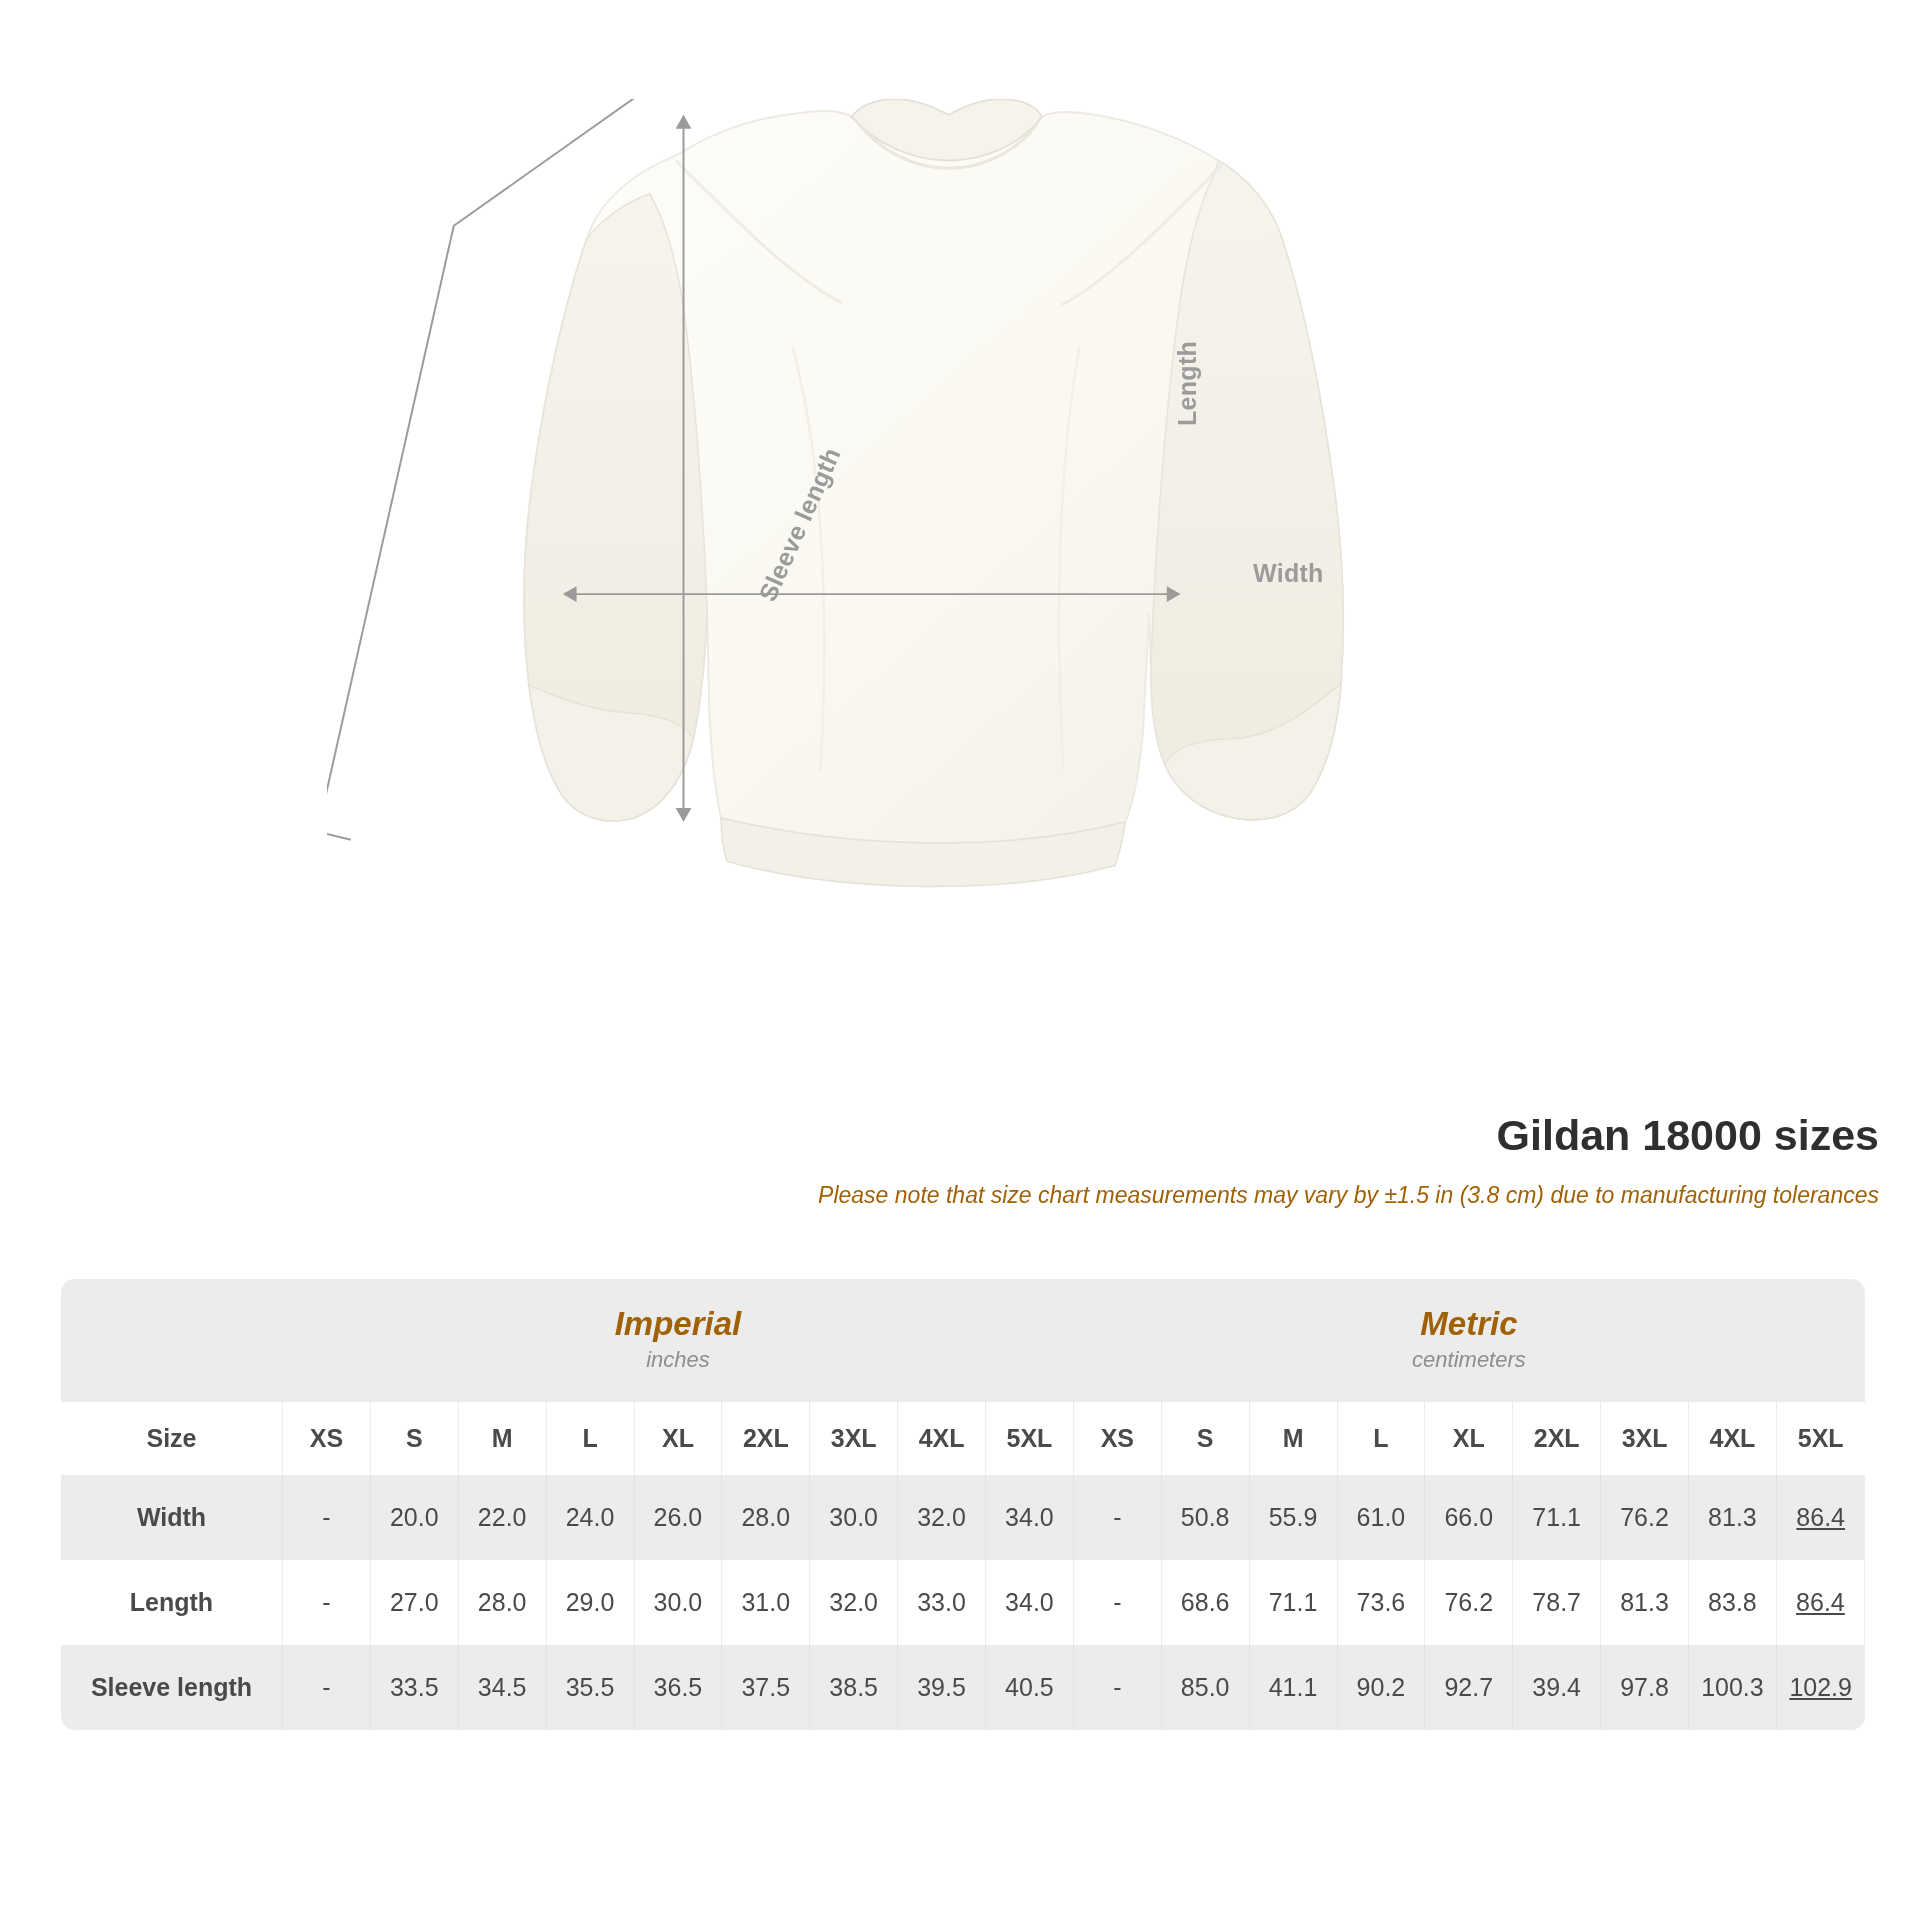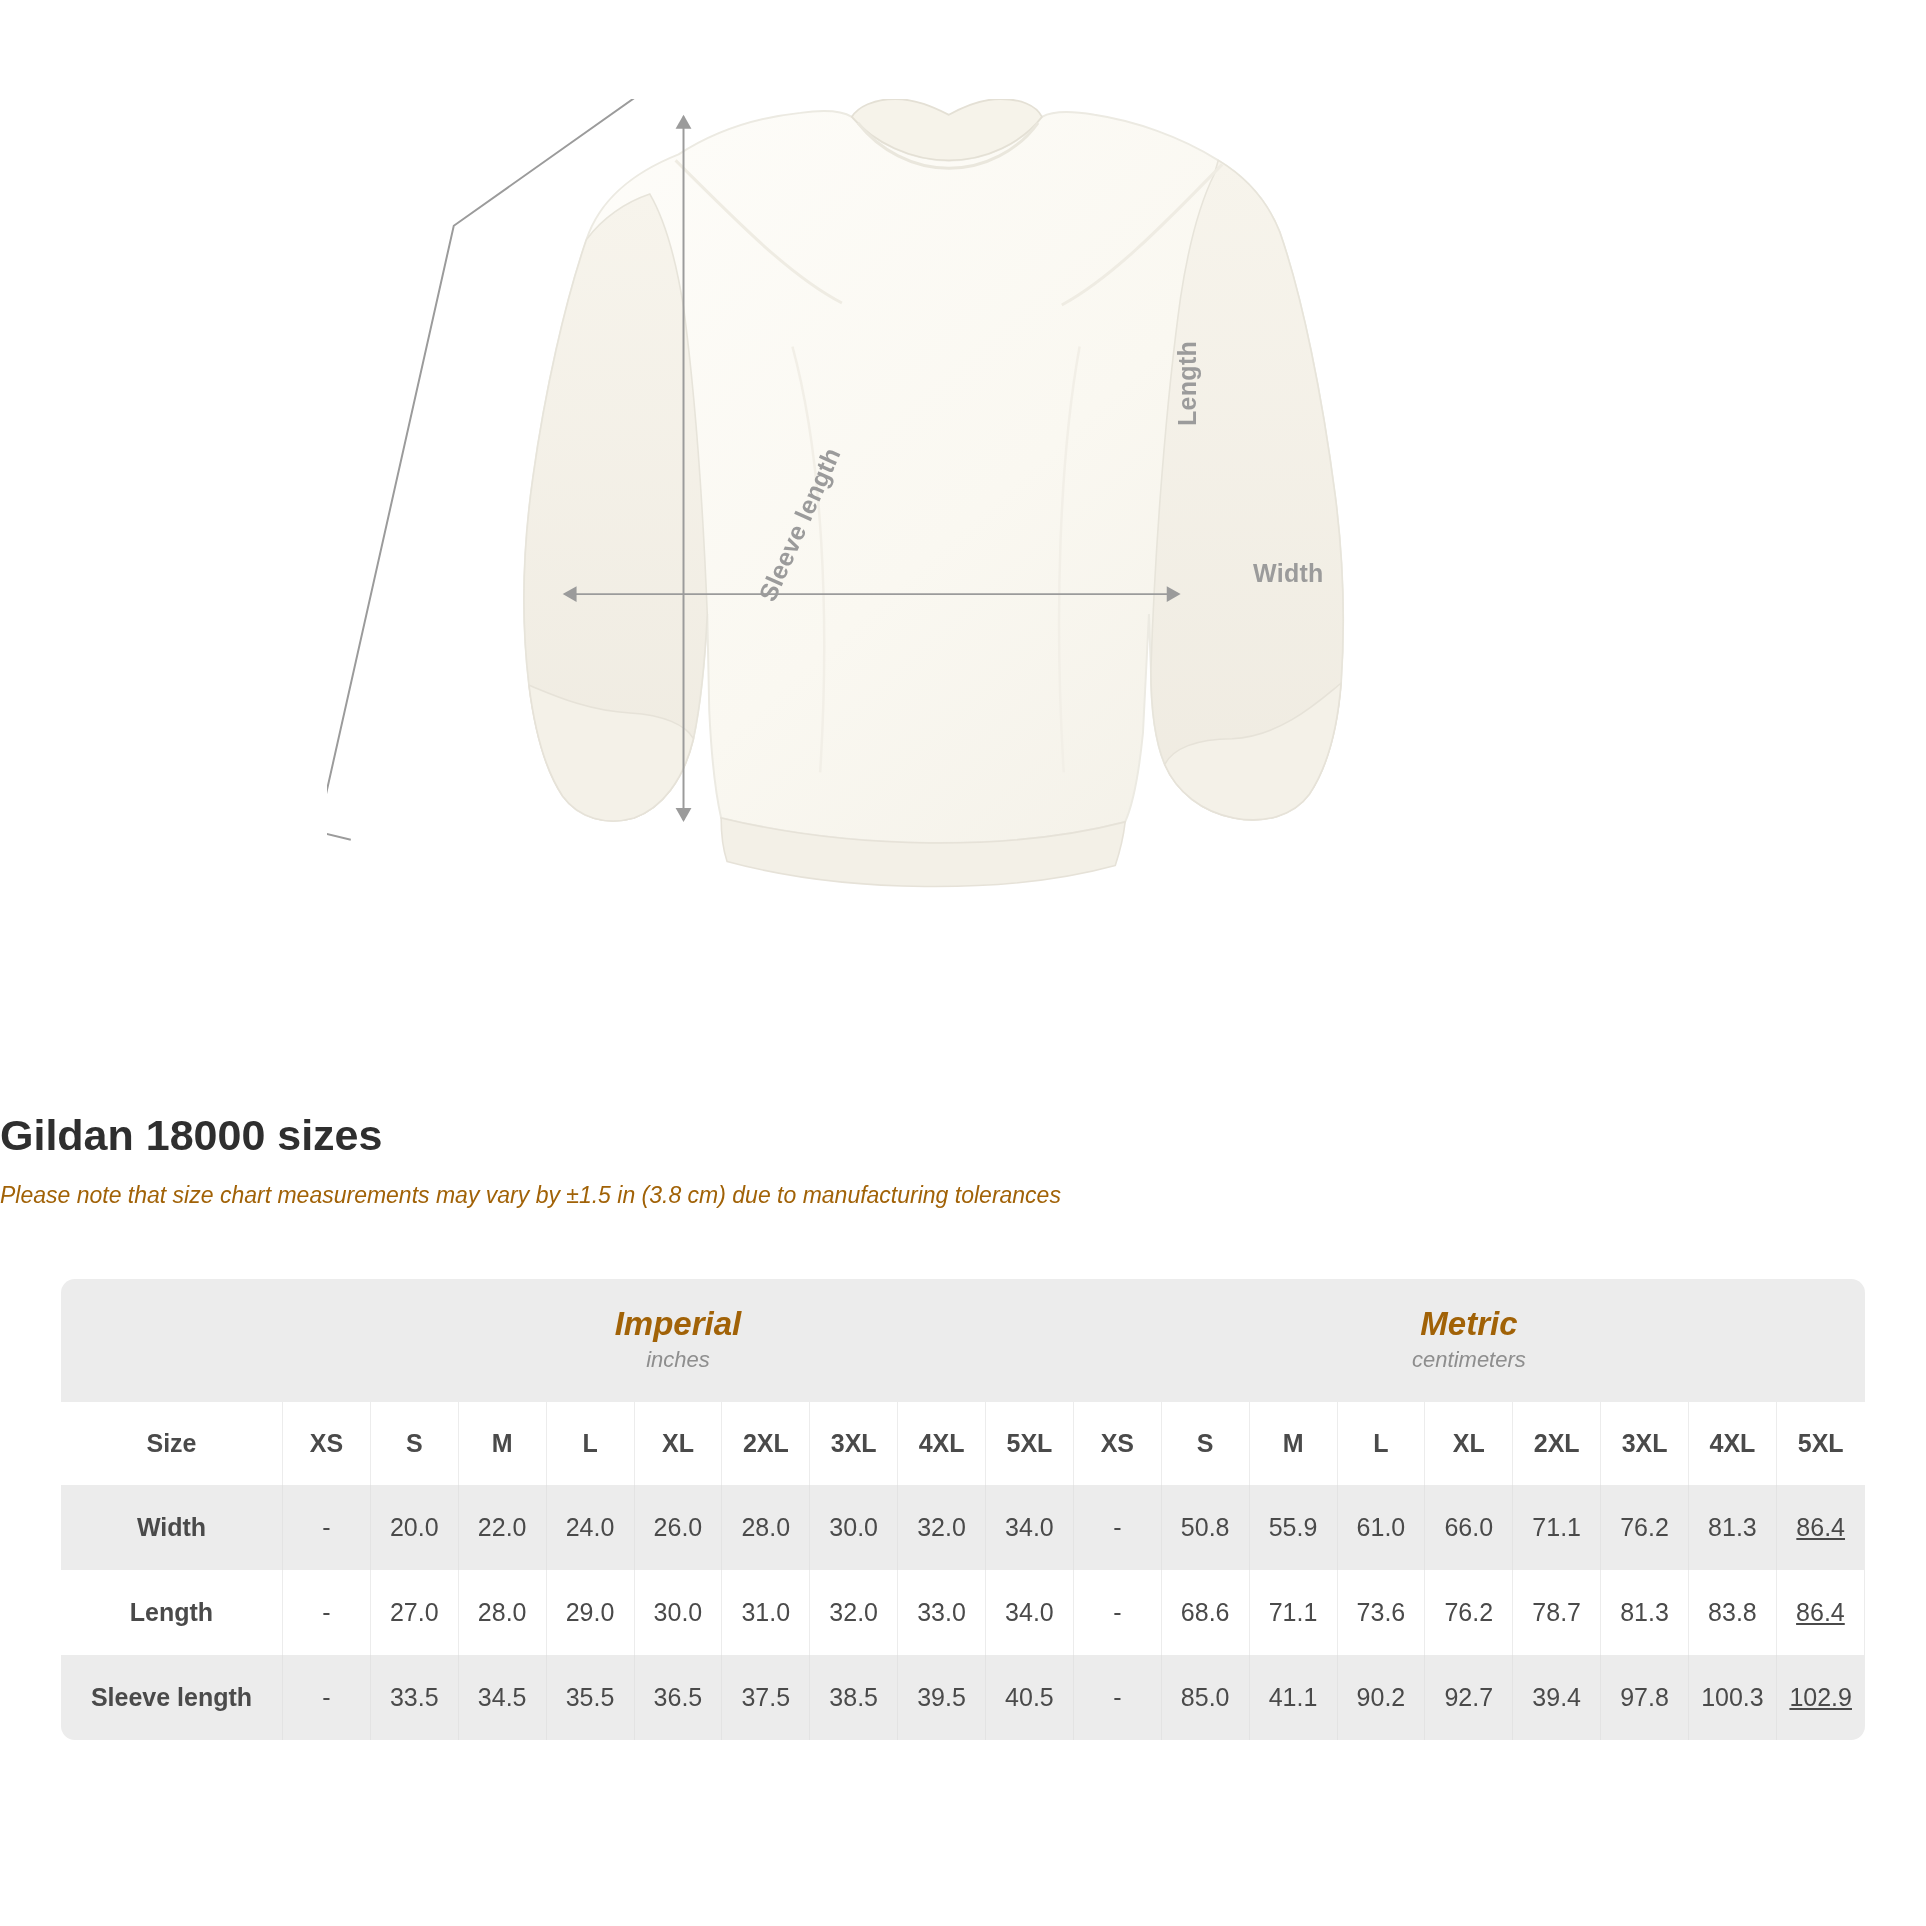--- a/index.html
+++ b/index.html
@@ -51,21 +51,21 @@
     transform: rotate(-66deg);
     transform-origin: left top;
   }
 
   
   .title-block {
     position: absolute;
     left: 0;
     top: 1111px;
     width: 1879px;
-    text-align: left;
+    text-align: right;
   }
   .chart-title {
     font-size: 43px;
     font-weight: bold;
     color: #2f2f2f;
     margin: 0 0 22px 0;
   }
   .chart-note {
     font-size: 23px;
     font-style: italic;
@@ -111,21 +111,21 @@
   .group-sub {
     font-size: 22px;
     font-style: italic;
     color: #8e8e8e;
     line-height: 1.5;
   }
 
   
   .head-row td {
     background: #ffffff;
-    height: 83px;
+    height: 73px;
     text-align: center;
     vertical-align: middle;
     font-size: 25px;
     font-weight: bold;
     color: #4a4a4a;
     border-right: 1px solid #ececec;
   }
   .head-row td:last-child { border-right: none; }
   .head-row td.rowlabel { font-size: 25px; }
 

